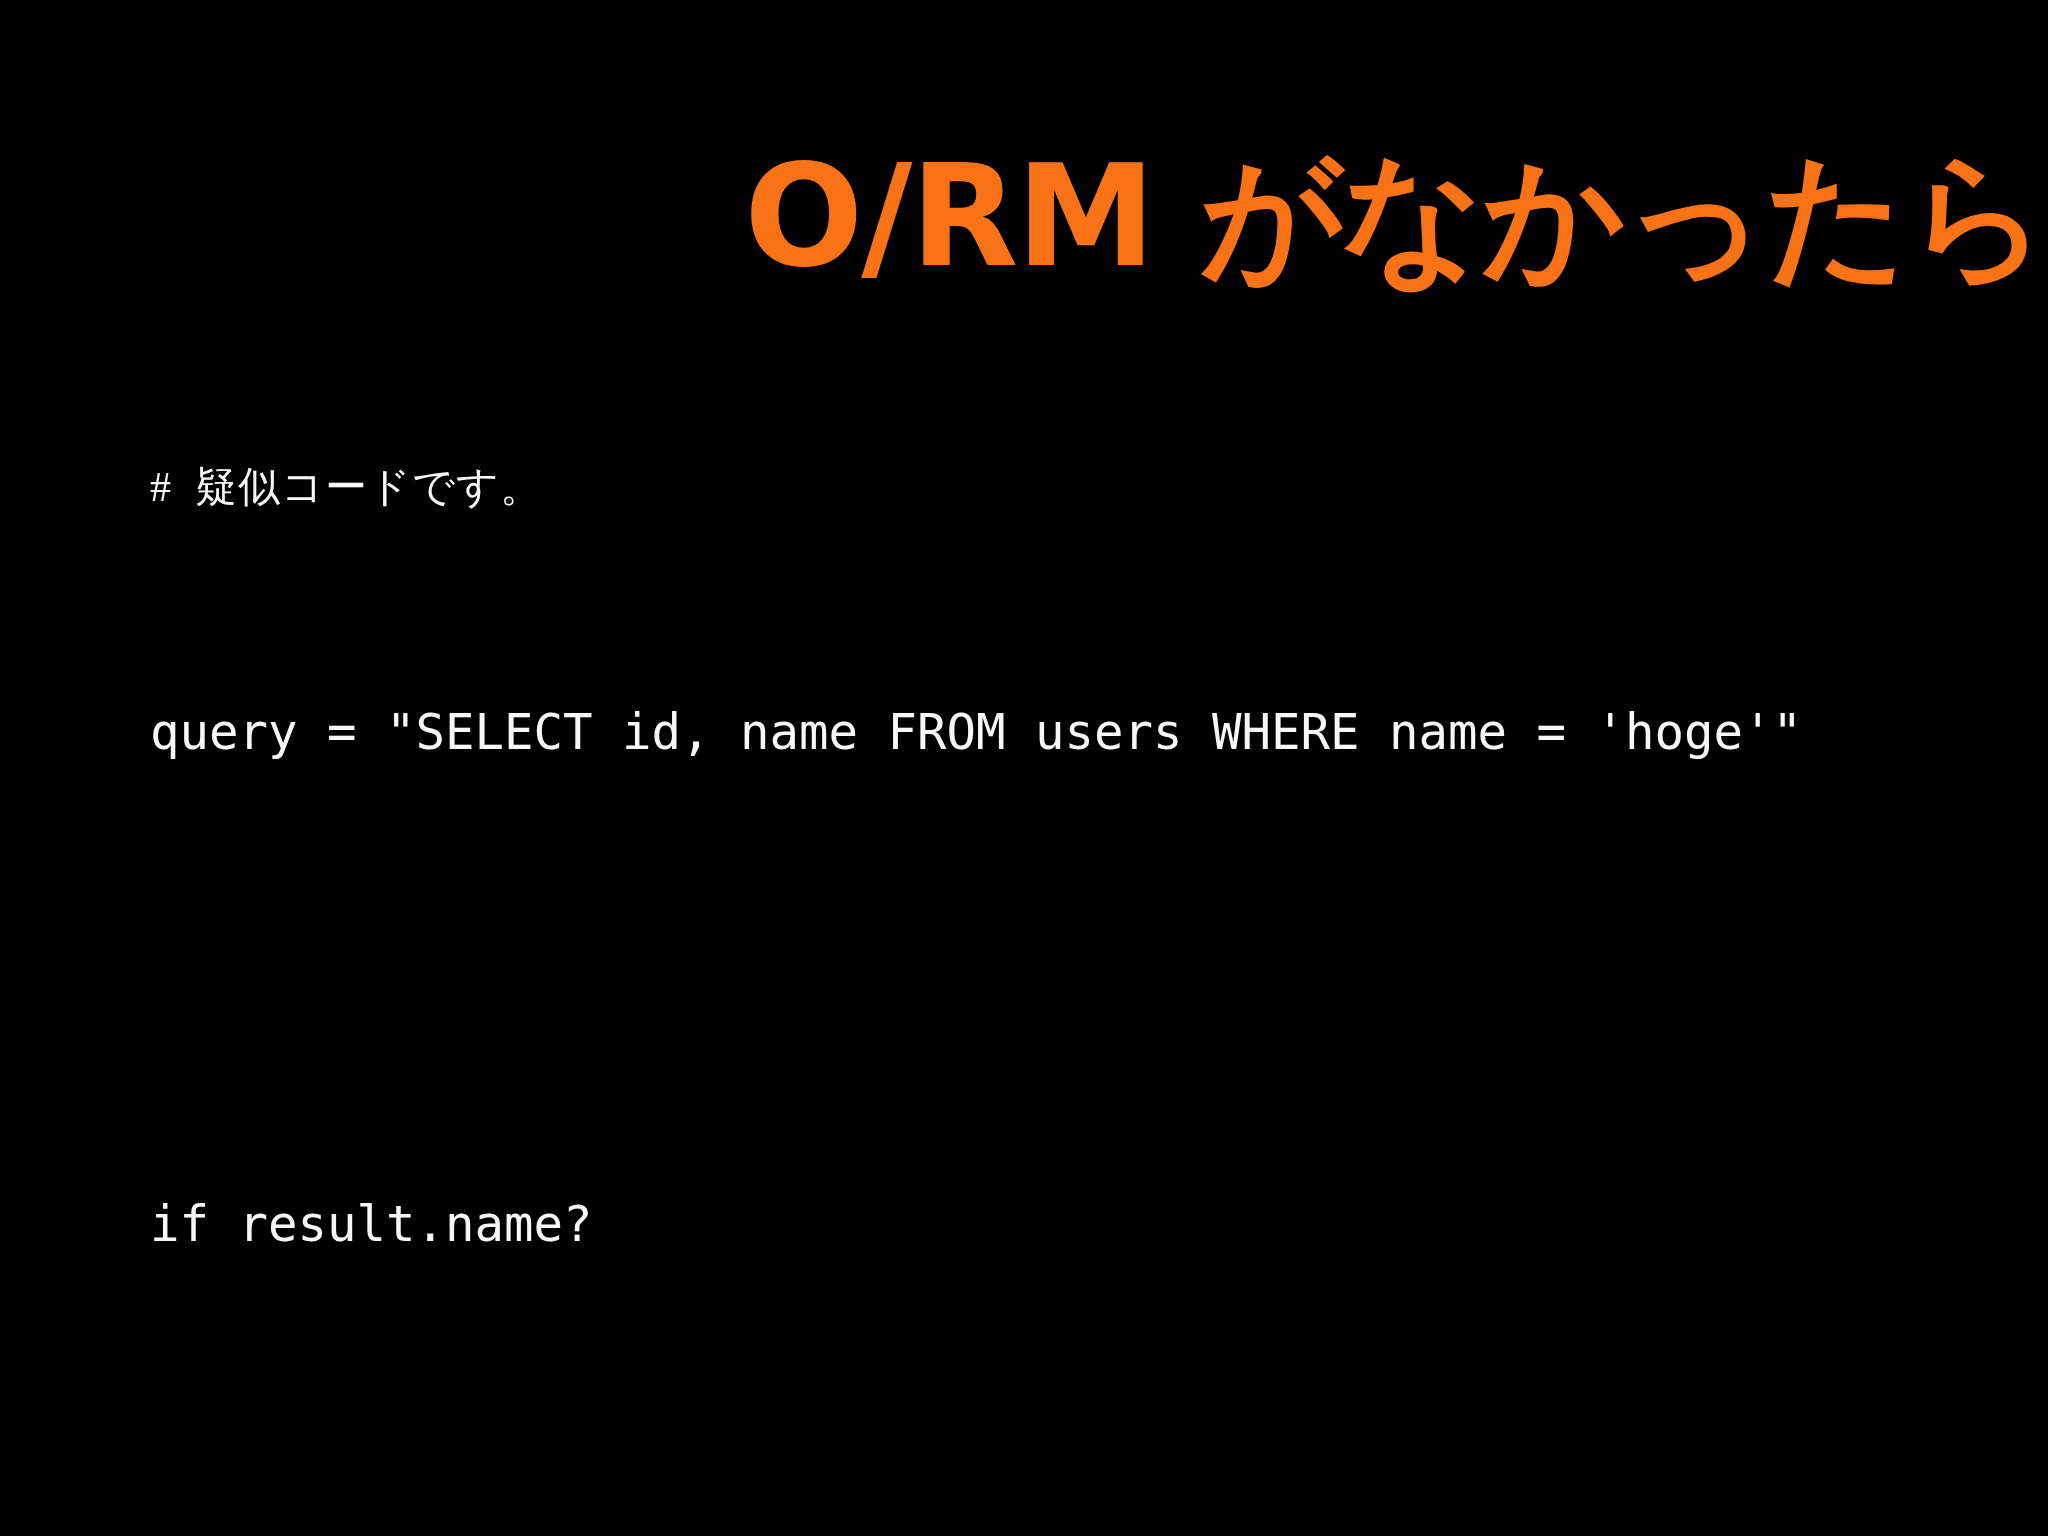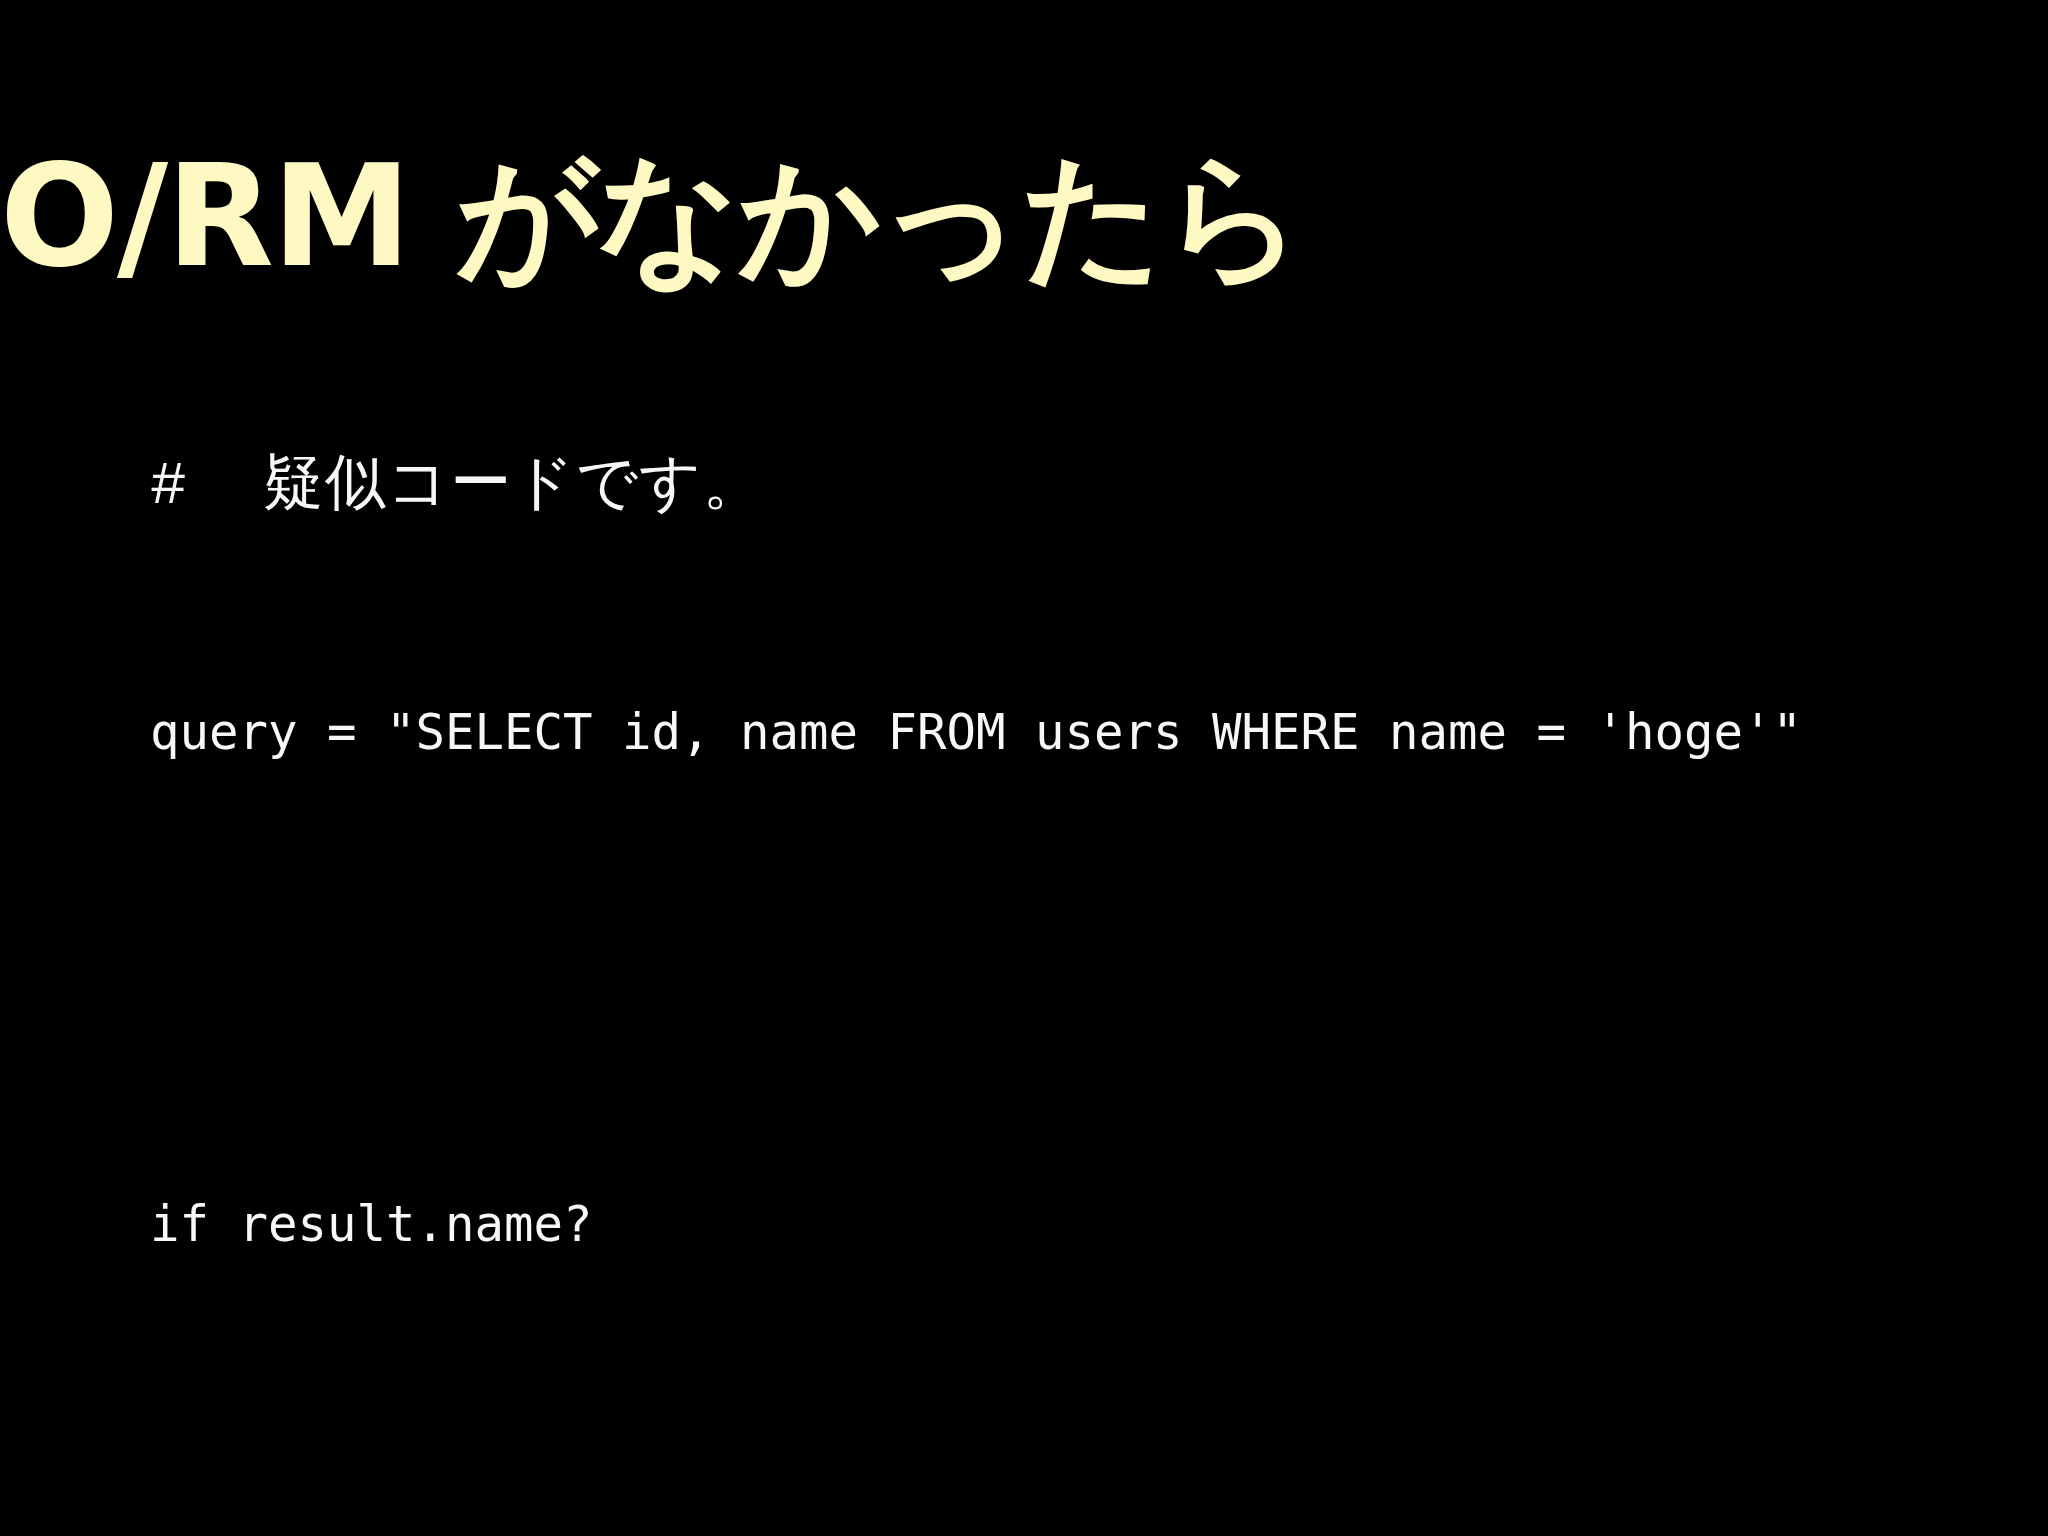--- a/index.html
+++ b/index.html
@@ -19,49 +19,49 @@
     height: 1536px;
     background: #000000;
     color: #ffffff;
     box-sizing: border-box;
   }
   .slide-title {
     position: absolute;
     top: 42px;
     left: 0;
     width: 2048px;
-    text-align: left;
+    text-align: right;
     font-family: "DejaVu Sans", "Liberation Sans", sans-serif;
     font-weight: 700;
     font-size: 140px;
     line-height: 1.15;
     letter-spacing: -2px;
-    color: #fef9c3;
+    color: #f97316;
     white-space: nowrap;
   }
   .code-block {
     position: absolute;
     top: 282px;
     left: 150px;
     width: 1860px;
     font-family: "DejaVu Sans Mono", "Liberation Mono", monospace;
     font-size: 49px;
     line-height: 82px;
     color: #f7f7f7;
     white-space: pre;
     letter-spacing: 0px;
   }
   .code-line {
     display: block;
     height: 82px;
     white-space: pre;
   }
   .code-line.comment {
-    font-family: Liberation Mono, monospace;
-    font-size: 61px;
+    font-family: Liberation Serif, serif;
+    font-size: 42px;
     letter-spacing: 1px;
   }
   .code-line.blank {
     height: 82px;
   }
 </style>
 </head>
 <body>
 
 <div class="slide">

